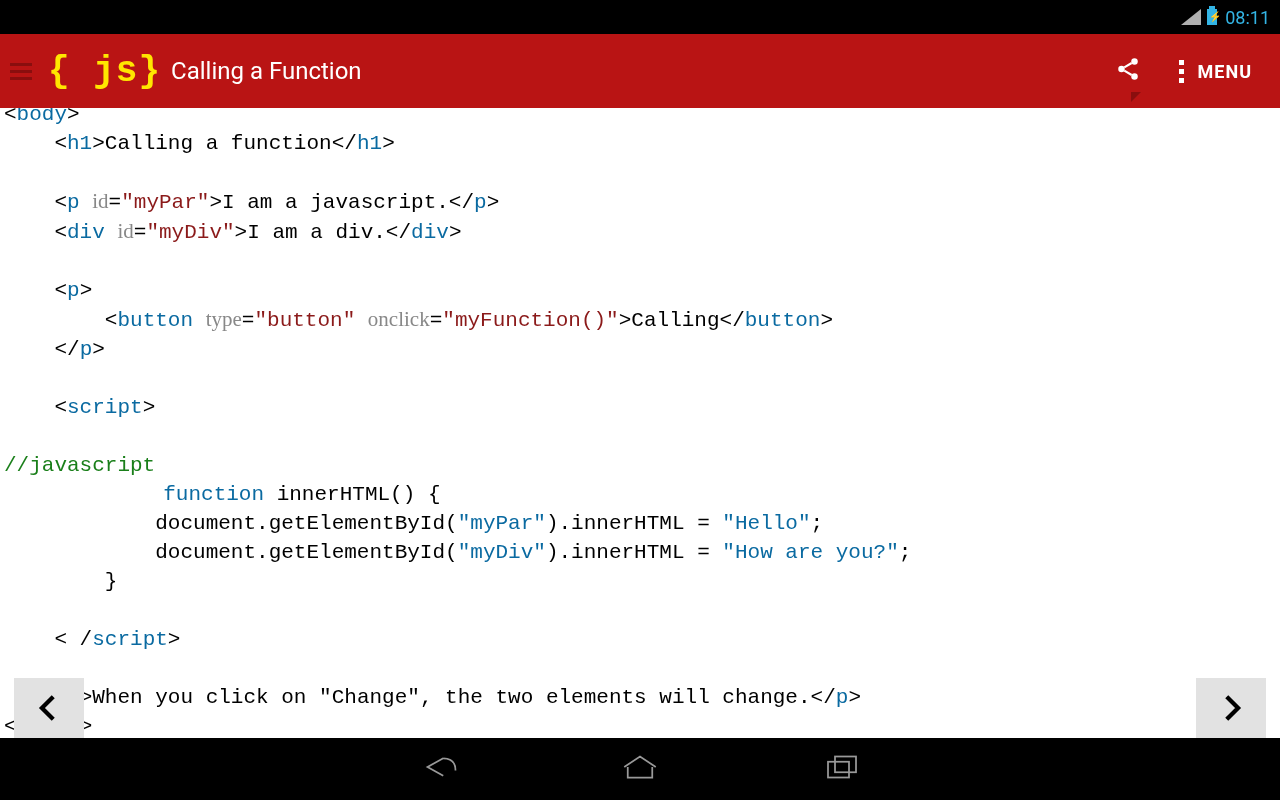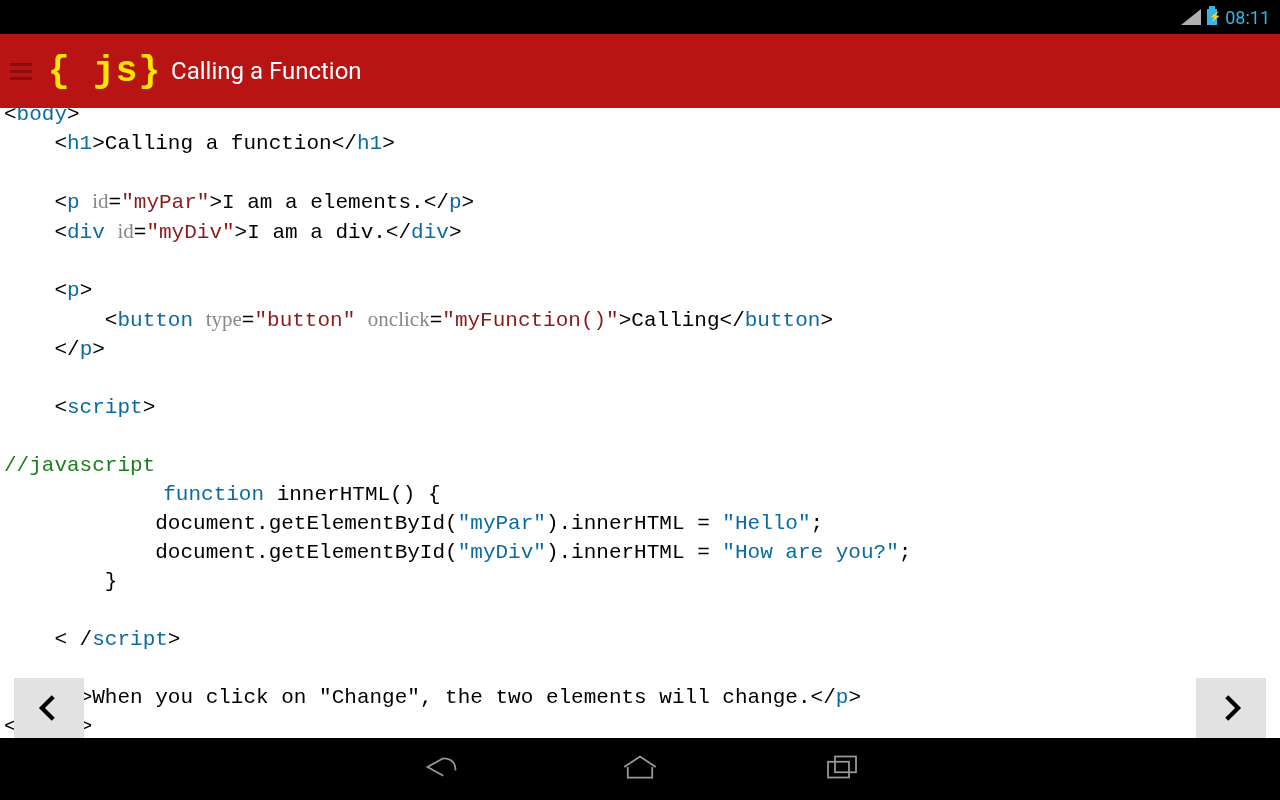--- a/index.html
+++ b/index.html
@@ -60,27 +60,48 @@
 </div>
 
 <div class="app-bar">
   <div class="hamburger">
     <span></span>
       <span></span>
       <span></span>
   </div>
   <span class="logo">{ js}</span>
   <span class="page-title">Calling a Function</span>
+  <div class="right">
+    <div style="display:flex;align-items:flex-end;">
+      <span class="share-icon">
+        <svg viewBox="0 0 24 24">
+            <circle cx="18" cy="5" r="3"></circle>
+            <circle cx="6" cy="12" r="3"></circle>
+            <circle cx="18" cy="19" r="3"></circle>
+            <path d="M8.6 13.5l6.8 4M15.4 6.5l-6.8 4" stroke="#fff" stroke-width="2"></path>
+          </svg>
+      </span>
+      <span class="share-triangle"></span>
+    </div>
+    <div style="display:flex;align-items:center;gap:14px;">
+      <div class="kebab">
+        <span></span>
+          <span></span>
+          <span></span>
+      </div>
+      <span class="menu-label">MENU</span>
+    </div>
+  </div>
 </div>
 
 <div class="content">
 <div class="code">&lt;<span class="t-tag">body</span>&gt;
     &lt;<span class="t-tag">h1</span>&gt;<span>Calling a function</span>&lt;/<span class="t-tag">h1</span>&gt;
 
-    &lt;<span class="t-tag">p</span> <span class="t-attr">id</span>=<span class="t-val">"myPar"</span>&gt;<span>I am a elements.</span>&lt;/<span class="t-tag">p</span>&gt;
+    &lt;<span class="t-tag">p</span> <span class="t-attr">id</span>=<span class="t-val">"myPar"</span>&gt;<span>I am a javascript.</span>&lt;/<span class="t-tag">p</span>&gt;
     &lt;<span class="t-tag">div</span> <span class="t-attr">id</span>=<span class="t-val">"myDiv"</span>&gt;<span>I am a div.</span>&lt;/<span class="t-tag">div</span>&gt;
 
     &lt;<span class="t-tag">p</span>&gt;
         &lt;<span class="t-tag">button</span> <span class="t-attr">type</span>=<span class="t-val">"button"</span> <span class="t-attr">onclick</span>=<span class="t-val">"myFunction()"</span>&gt;<span>Calling</span>&lt;/<span class="t-tag">button</span>&gt;
     &lt;/<span class="t-tag">p</span>&gt;
 
     &lt;<span class="t-tag">script</span>&gt;
 
 <span class="t-comment">//javascript</span>
             <span class="t-kw">function</span><span> innerHTML() {</span>

